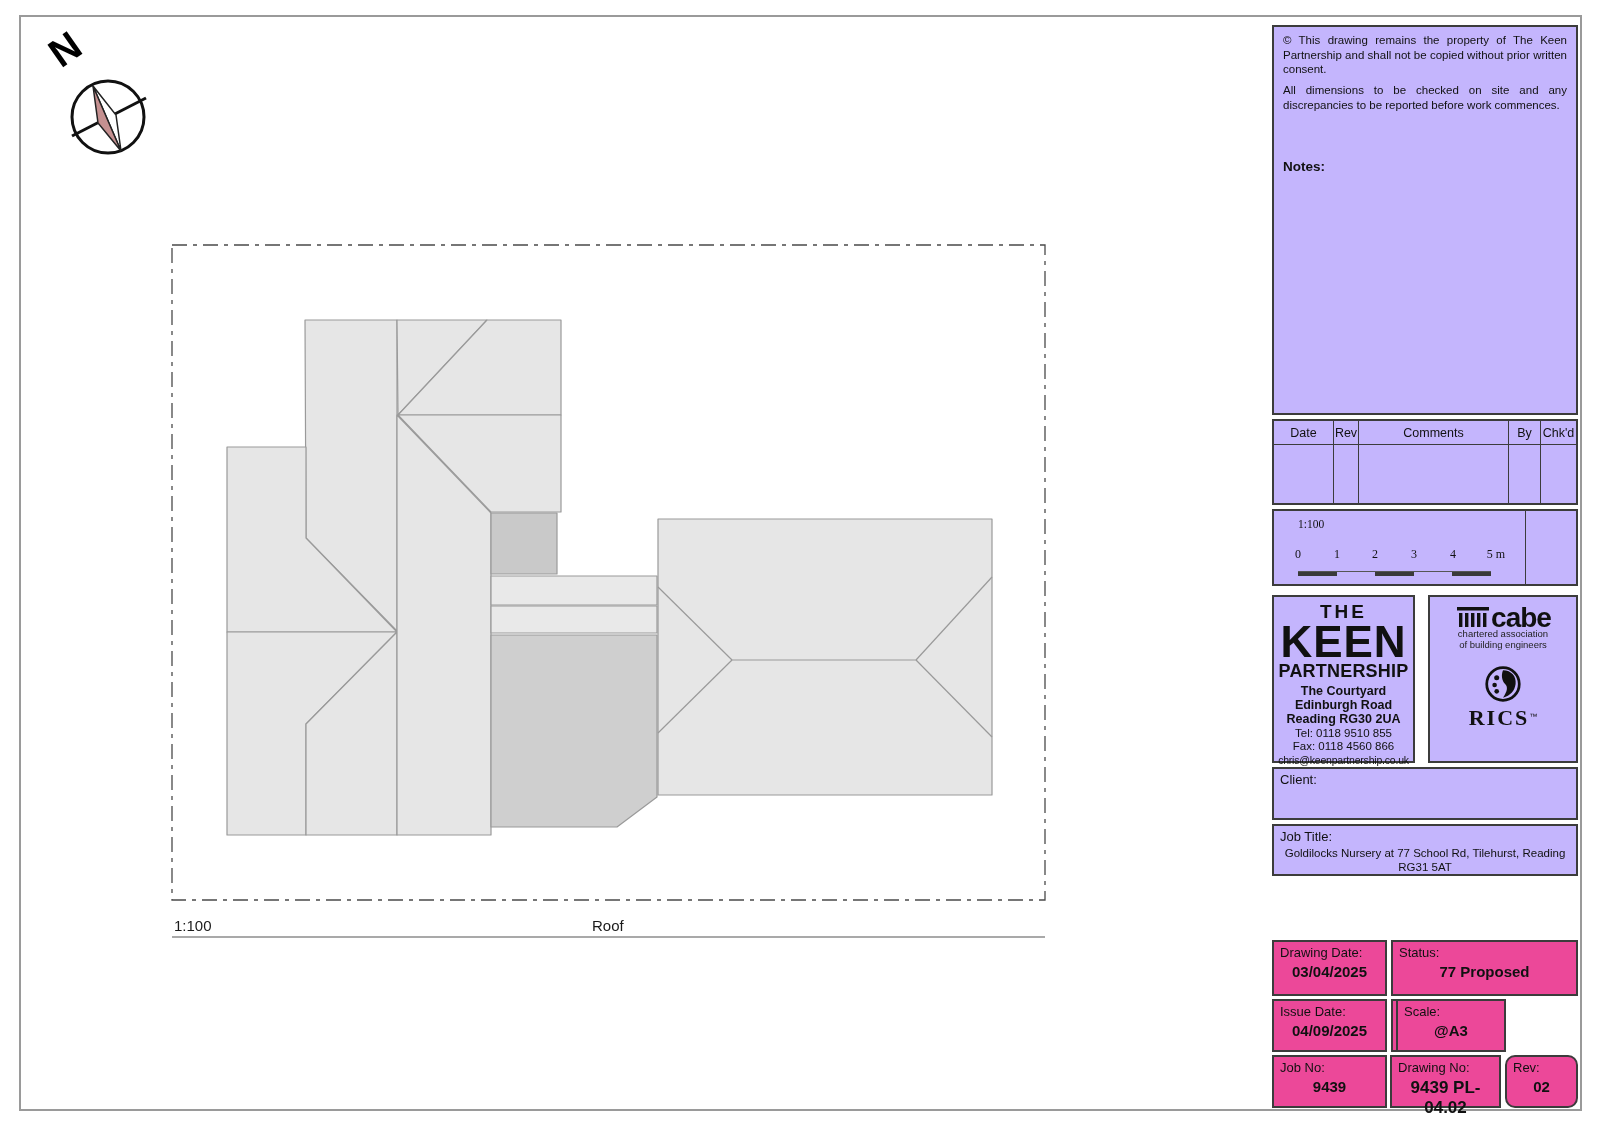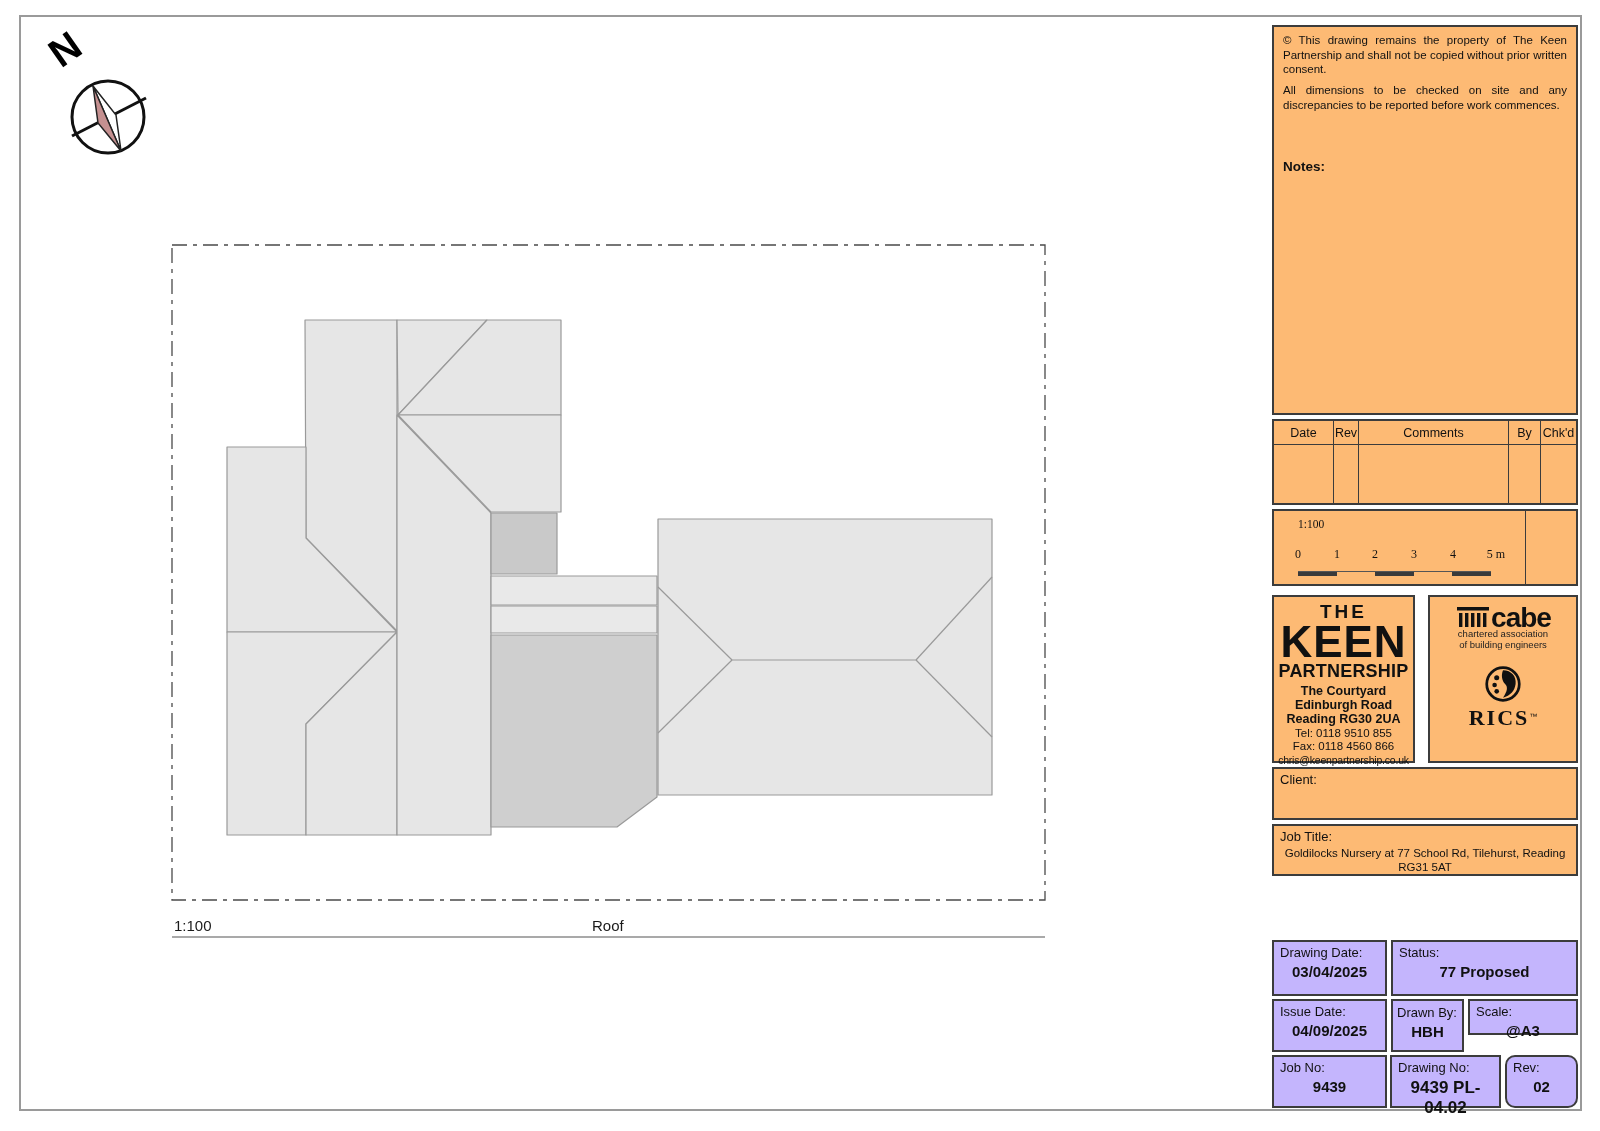--- a/index.html
+++ b/index.html
@@ -2,21 +2,21 @@
 <html><head>
 <meta charset="utf-8">
 <style>
   html,body{margin:0;padding:0;background:#fff;}
   #sheet{position:relative;width:1600px;height:1131px;background:#fff;overflow:hidden;
          font-family:"Liberation Sans",sans-serif;color:#111;}
   .abs{position:absolute;}
   
   #sheet-border{left:19px;top:15px;width:1559px;height:1092px;border:2px solid #9a9a9a;}
   
-  .tb{left:1272px;width:306px;border:2px solid #3c3c3c;background:#fdba74;box-sizing:border-box;}
+  .tb{left:1272px;width:306px;border:2px solid #3c3c3c;background:#c4b5fd;box-sizing:border-box;}
   .tb-label{font-size:13px;padding:3px 6px 0 6px;}
   .tb-value{font-size:15px;font-weight:700;text-align:center;margin-top:3px;}
   
   .copy{font-size:11.5px;line-height:1.28;padding:6px 9px 0 9px;text-align:justify;}
   .notes{font-size:13.5px;font-weight:700;padding:0 9px;margin-top:46px;}
   
   #revtable{top:419px;height:86px;display:grid;grid-template-columns:60px 25px 150px 32px 1fr;
             grid-template-rows:24px 1fr;}
   #revtable .hc{border-bottom:1.5px solid #3c3c3c;border-right:1.5px solid #3c3c3c;
                 font-size:12.5px;display:flex;align-items:center;justify-content:center;}
@@ -46,21 +46,21 @@
   .cabe-sub{font-size:9.5px;color:#222;line-height:1.15;}
   .rics-word{font-family:"Liberation Serif",serif;font-size:22px;font-weight:700;letter-spacing:2px;}
   .rics-tm{font-size:8px;vertical-align:super;}
   
   #clientbox{top:767px;height:53px;}
   #jobtitlebox{top:824px;height:52px;}
   .jt-text{font-size:11.5px;text-align:center;line-height:1.25;margin-top:2px;padding:0 6px;}
   #drawtitlebox{top:879px;height:54px;}
   .dt-text{font-size:18px;font-weight:700;text-align:center;margin-top:6px;}
   
-  .ib{border:2px solid #3c3c3c;background:#c4b5fd;box-sizing:border-box;position:absolute;}
+  .ib{border:2px solid #3c3c3c;background:#ec4899;box-sizing:border-box;position:absolute;}
   
   #plan-svg{left:0;top:0;}
   .roofline{stroke:#9a9a9a;stroke-width:1.2;stroke-linejoin:round;}
   .planlabel{font-family:"Liberation Sans",sans-serif;font-size:15px;fill:#1a1a1a;}
 </style>
 </head>
 <body>
 
 <div id="sheet">
 
@@ -201,21 +201,21 @@
     <div class="tb-value">77 Proposed</div>
   </div>
   <div class="ib" style="left:1272px;top:999px;width:115px;height:53px;">
     <div class="tb-label">Issue Date:</div>
     <div class="tb-value">04/09/2025</div>
   </div>
   <div class="ib" style="left:1391px;top:999px;width:73px;height:53px;">
     <div class="tb-label" style="padding:4px 4px 0 4px;">Drawn By:</div>
     <div class="tb-value">HBH</div>
   </div>
-  <div class="ib" style="left:1468px;top:999px;width:110px;height:36px;">
+  <div class="ib" style="left:1396px;top:999px;width:110px;height:53px;">
     <div class="tb-label">Scale:</div>
     <div class="tb-value">@A3</div>
   </div>
   <div class="ib" style="left:1272px;top:1055px;width:115px;height:53px;">
     <div class="tb-label">Job No:</div>
     <div class="tb-value">9439</div>
   </div>
   <div class="ib" style="left:1390px;top:1055px;width:111px;height:53px;">
     <div class="tb-label">Drawing No:</div>
     <div class="tb-value" style="font-size:17px;">9439 PL-04.02</div>

